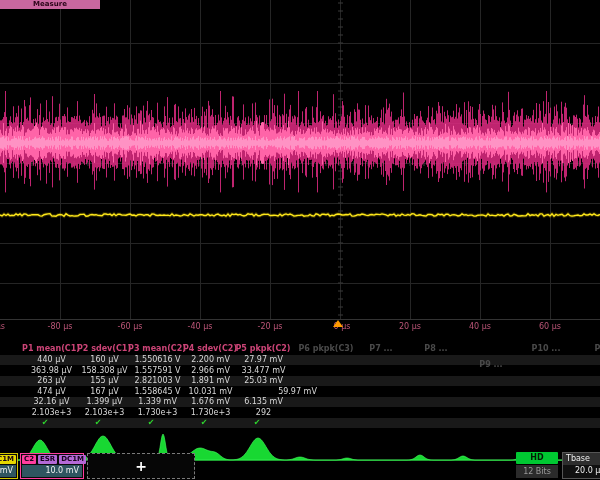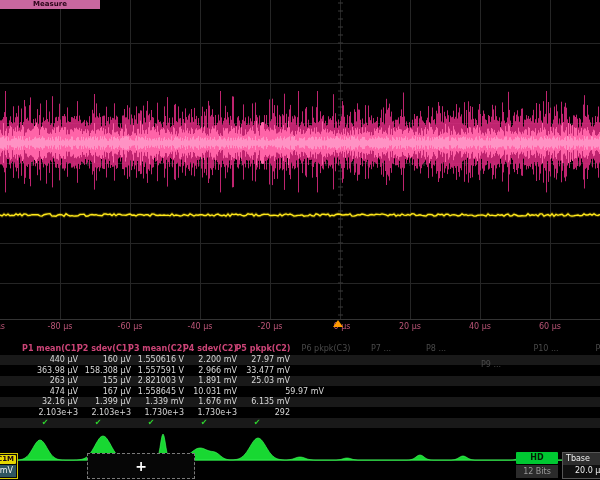--- a/index.html
+++ b/index.html
@@ -16,24 +16,24 @@
   .axis-label{
     top:322px;transform:translateX(-50%);font-size:8px;color:#bb5577;white-space:nowrap;
   }
   .trig{
     width:0;height:0;border-left:5px solid transparent;border-right:5px solid transparent;
     border-bottom:7px solid #ff9a00;top:320px;
   }
   .thead{
     top:344px;transform:translateX(-50%);font-size:8px;color:#cc4477;white-space:nowrap;font-weight:bold;
   }
-  .thead.dim{color:#4a4a4a;font-weight:normal;}
+  .thead.dim{color:#4a4a4a;font-weight:bold;}
   .stripe{left:0;width:600px;height:10px;background:#191919;}
   .tcell{
-    width:53px;font-size:8px;color:#d8d8d8;text-align:right;white-space:nowrap;height:10px;line-height:10px;
+    width:53px;font-size:8px;color:#d8d8d8;text-align:center;white-space:nowrap;height:10px;line-height:10px;
   }
   .tcheck{font-size:8px;color:#2ed52e;transform:translateX(-50%);line-height:10px;}
   .descbox{top:453px;height:26px;box-sizing:border-box;background:#0a0a0a;}
   .badges{display:flex;gap:2px;padding:1px 1px;}
   .badge{
     font-size:7px;font-weight:bold;line-height:9px;height:9px;padding:0 2px;color:#16021a;border-radius:1px;white-space:nowrap;
   }
   .valrow{
     position:absolute;left:1px;right:1px;bottom:1px;height:12px;background:#2f5560;
     font-size:8px;line-height:12px;color:#f2f2f2;text-align:right;padding-right:3px;white-space:nowrap;
@@ -162,20 +162,28 @@
       <div class="abs thead dim" style="left: 603px;">P11</div>
     </div>
 
   <div class="abs descbox" style="left:-42px;width:60px;border:1px solid #d4c800;">
     <div class="badges" style="justify-content:flex-end;">
       <span class="badge" style="background:#e6d800;">DC1M</span>
     </div>
     <div class="valrow">0 mV</div>
   </div>
 
+  <div class="abs descbox" style="left:20px;width:64px;border:1px solid #ff3d9e;">
+    <div class="badges">
+      <span class="badge" style="background:#ff3d9e;">C2</span>
+      <span class="badge" style="background:#b469d6;">ESR</span>
+      <span class="badge" style="background:#b469d6;">DC1M</span>
+    </div>
+    <div class="valrow">10.0 mV</div>
+  </div>
 
   <div class="abs descbox addbox">
     <span>+</span>
   </div>
 
   <div class="abs hdbadge">HD</div>
   <div class="abs hdbits">12 Bits</div>
 
   <div class="abs tbasebox">
     <div class="tbasehead">Tbase</div>

